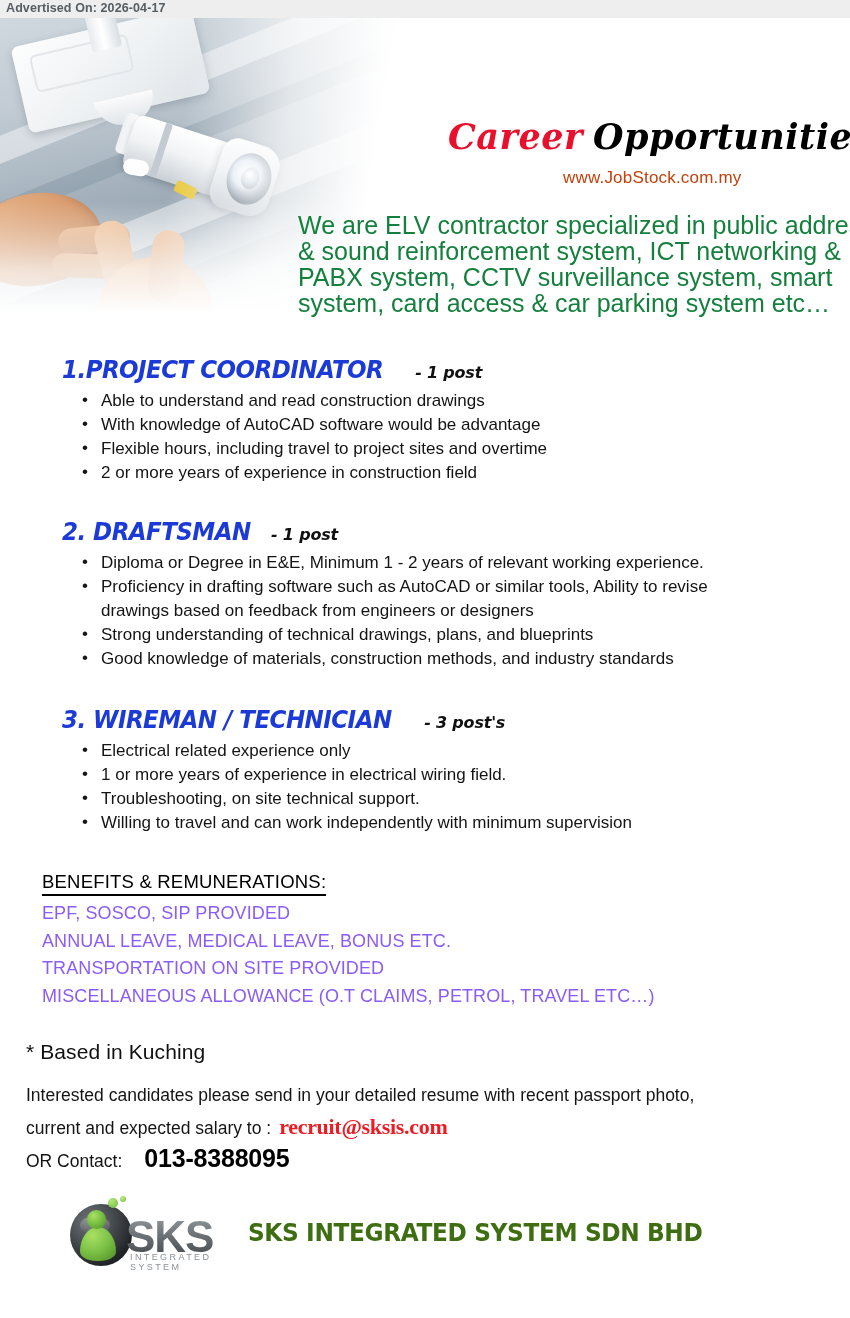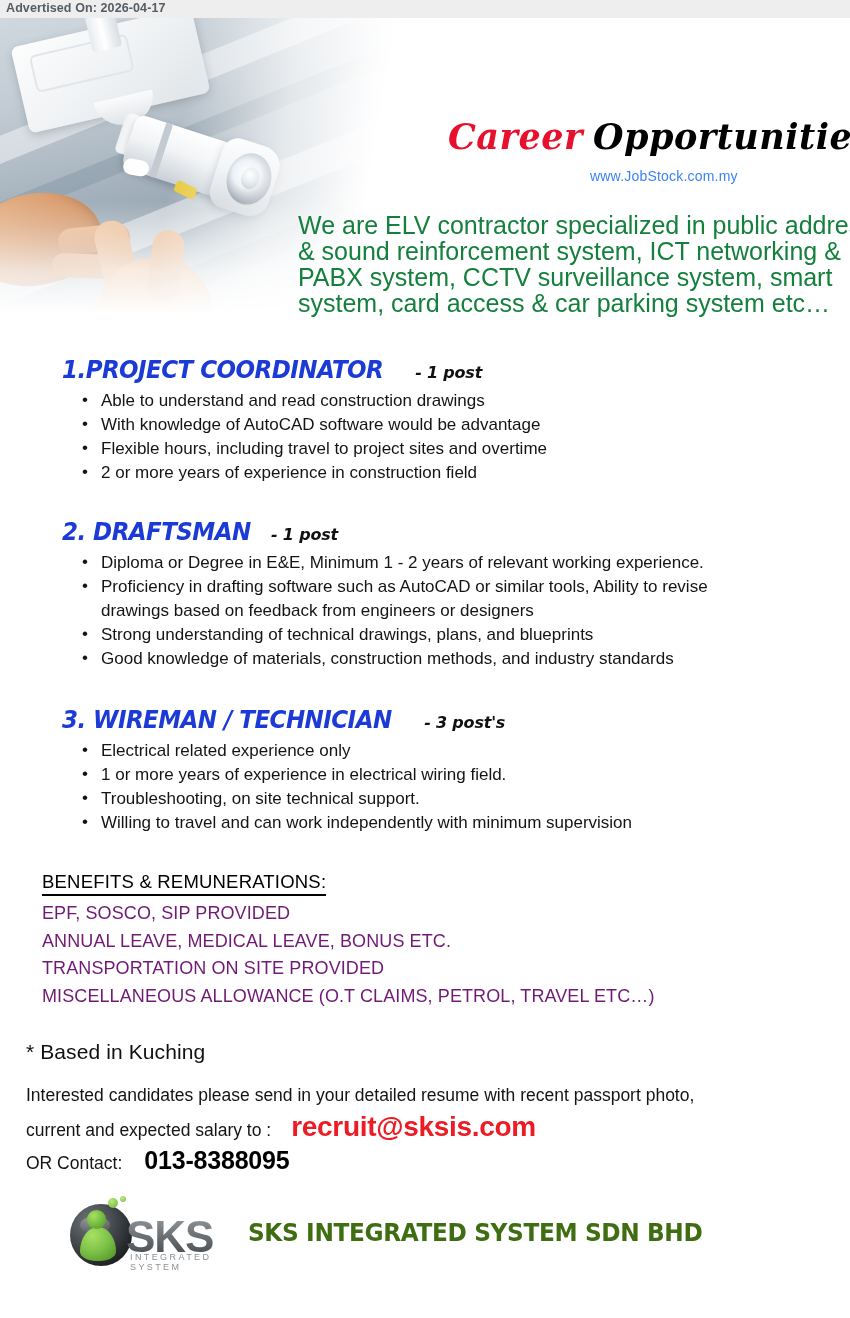--- a/index.html
+++ b/index.html
@@ -263,24 +263,24 @@
     font-family: "DejaVu Serif", serif;
     font-style: italic;
     font-weight: bold;
     font-size: 35px;
     color: #000000;
     letter-spacing: 0.5px;
     margin-left: 10px;
   }
   .site-url {
     position: absolute;
-    left: 590px; top: 150px;
-    font-family: "Liberation Sans", sans-serif;
-    font-size: 14px;
-    color: #3b82f6;
+    left: 563px; top: 150px;
+    font-family: "Liberation Sans", sans-serif;
+    font-size: 17px;
+    color: #c2410c;
     letter-spacing: 0.2px;
     white-space: nowrap;
   }
   .intro {
     position: absolute;
     left: 250px; top: 194px;
     width: 585px;
     font-family: "Liberation Sans", sans-serif;
     font-size: 25px;
     line-height: 26px;
@@ -359,46 +359,46 @@
     font-size: 18.5px;
     color: #000000;
     border-bottom: 2px solid #000000;
     padding-bottom: 1px;
     letter-spacing: 0.2px;
   }
   .benefits-line {
     font-family: "Liberation Sans", sans-serif;
     font-size: 18px;
     line-height: 27.5px;
-    color: #701a75;
+    color: #8b5cf6;
     letter-spacing: 0.1px;
   }
   .benefits-lines { margin-top: 4px; }
 
   
   .contact { padding-left: 26px; }
   .based {
     font-family: "Liberation Sans", sans-serif;
     font-size: 21px;
     color: #111111;
     letter-spacing: 0.1px;
   }
   .apply-text {
     font-family: "Liberation Sans", sans-serif;
     font-size: 17.5px;
     line-height: 31px;
     color: #141414;
   }
   .email {
-    font-family: Liberation Sans, sans-serif;
-    font-weight: bold;
-    font-size: 28px;
+    font-family: Liberation Serif, serif;
+    font-weight: bold;
+    font-size: 22px;
     color: #ed1c24;
     letter-spacing: -0.3px;
-    margin-left: 20px;
+    margin-left: 8px;
   }
   .contact-row {
     font-family: "Liberation Sans", sans-serif;
     font-size: 17.5px;
     color: #141414;
   }
   .phone {
     font-family: "Liberation Sans", sans-serif;
     font-weight: bold;
     font-size: 25px;

